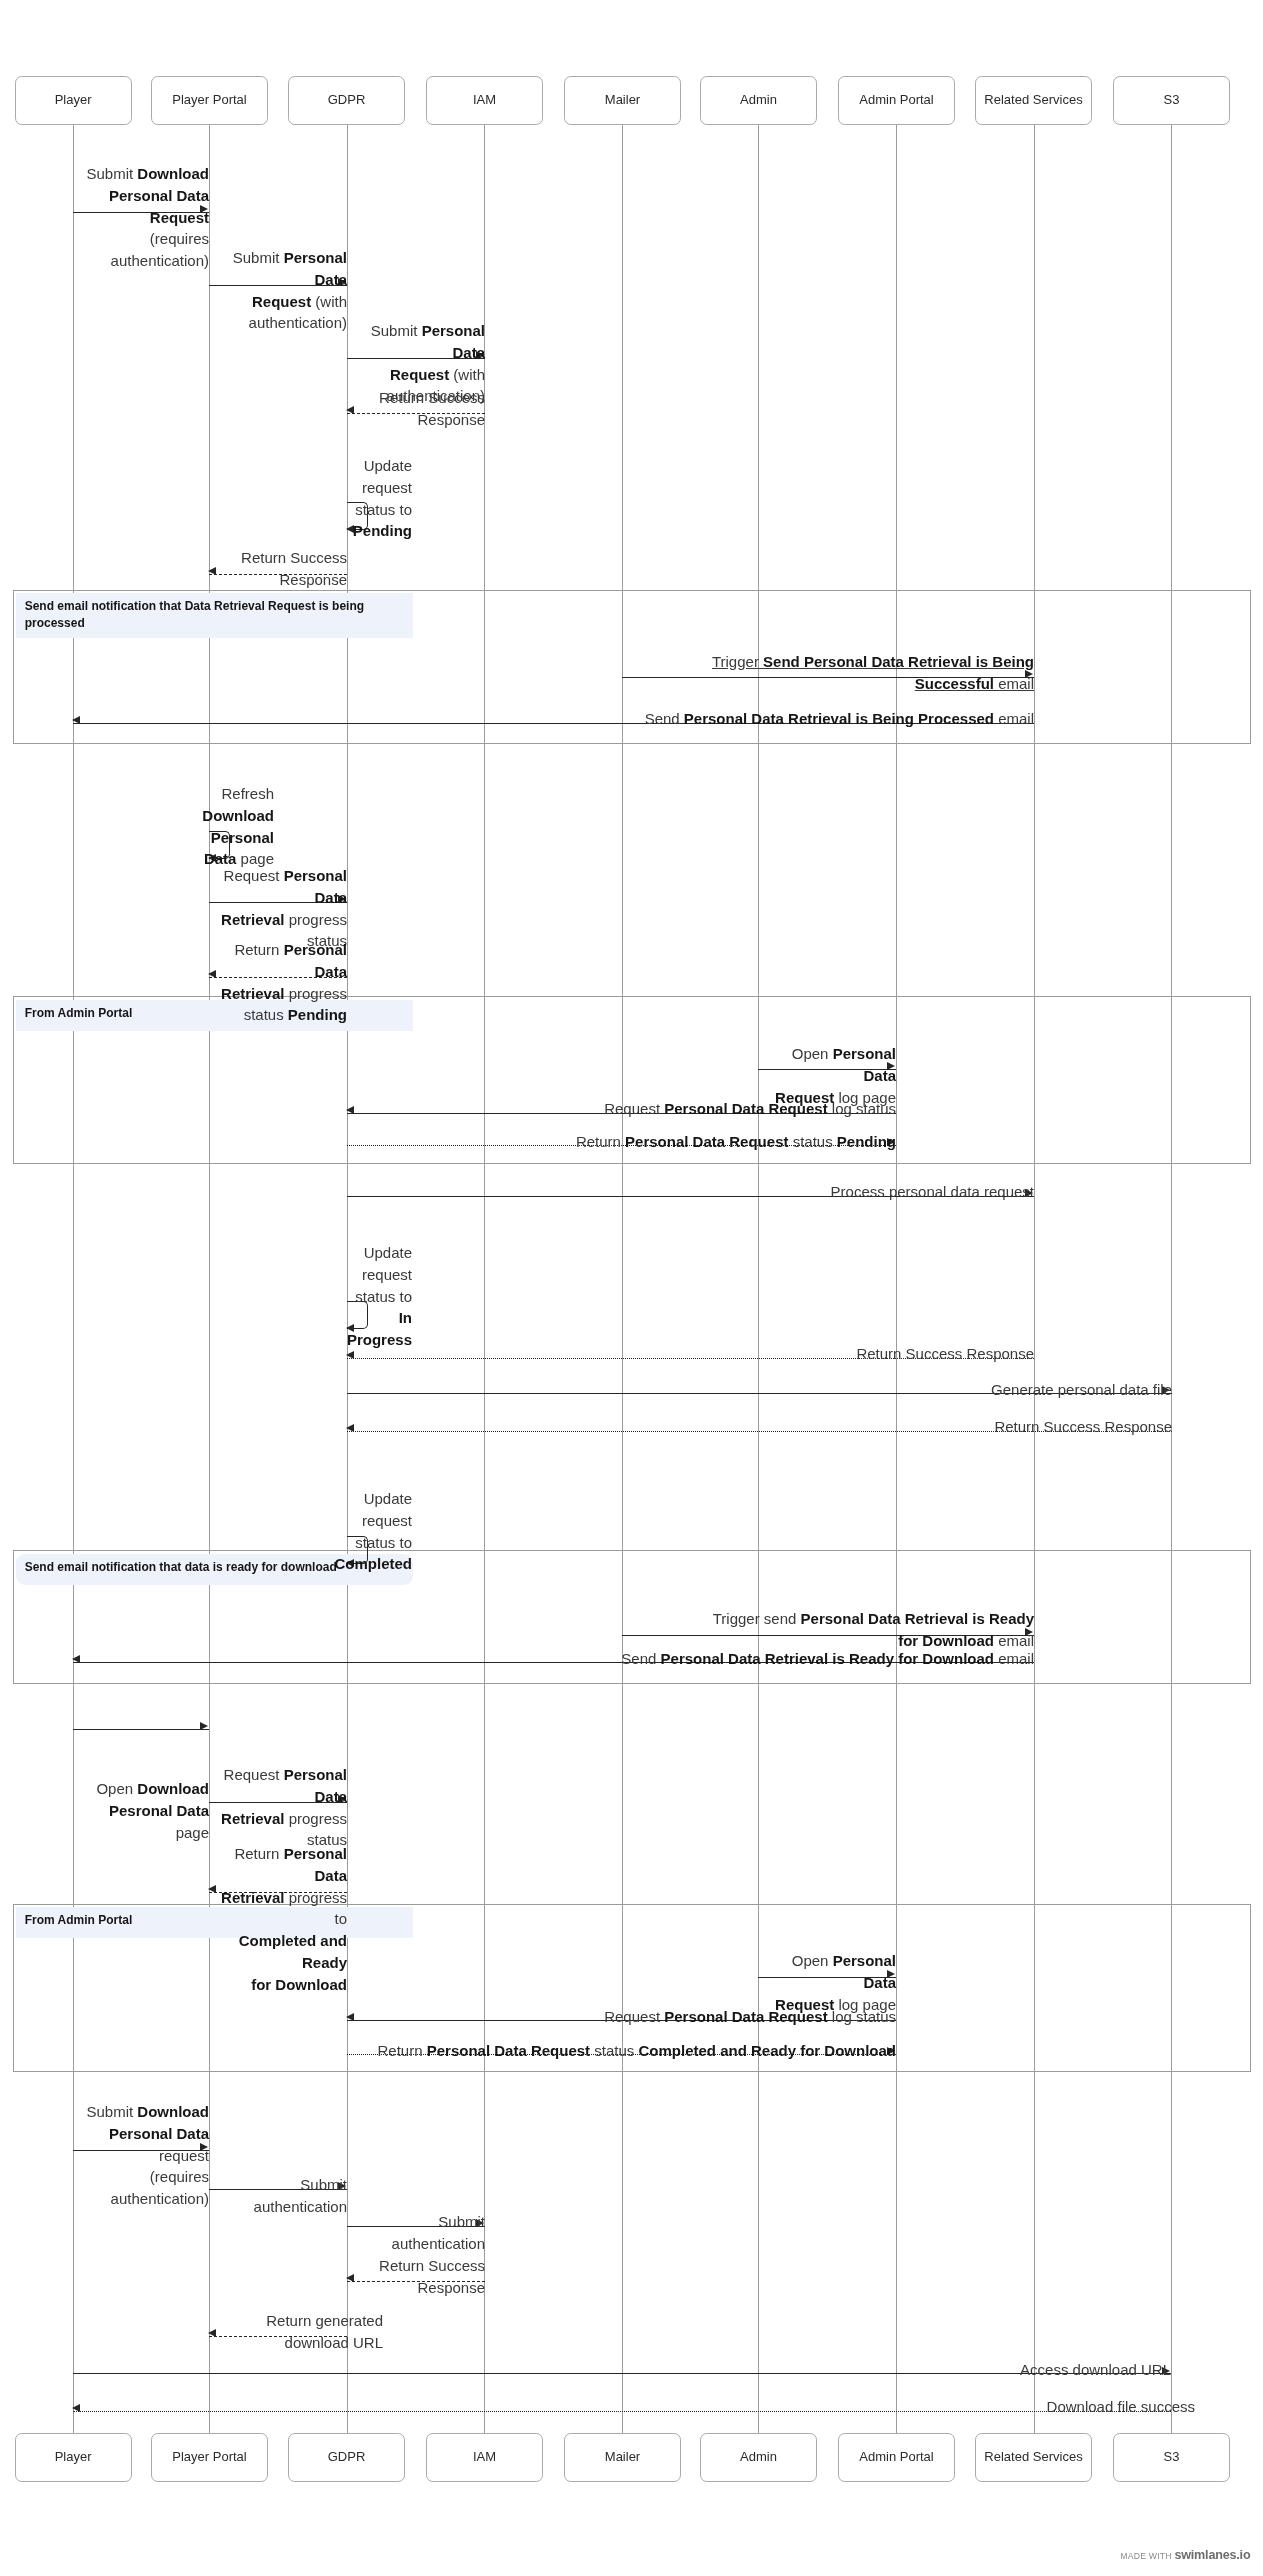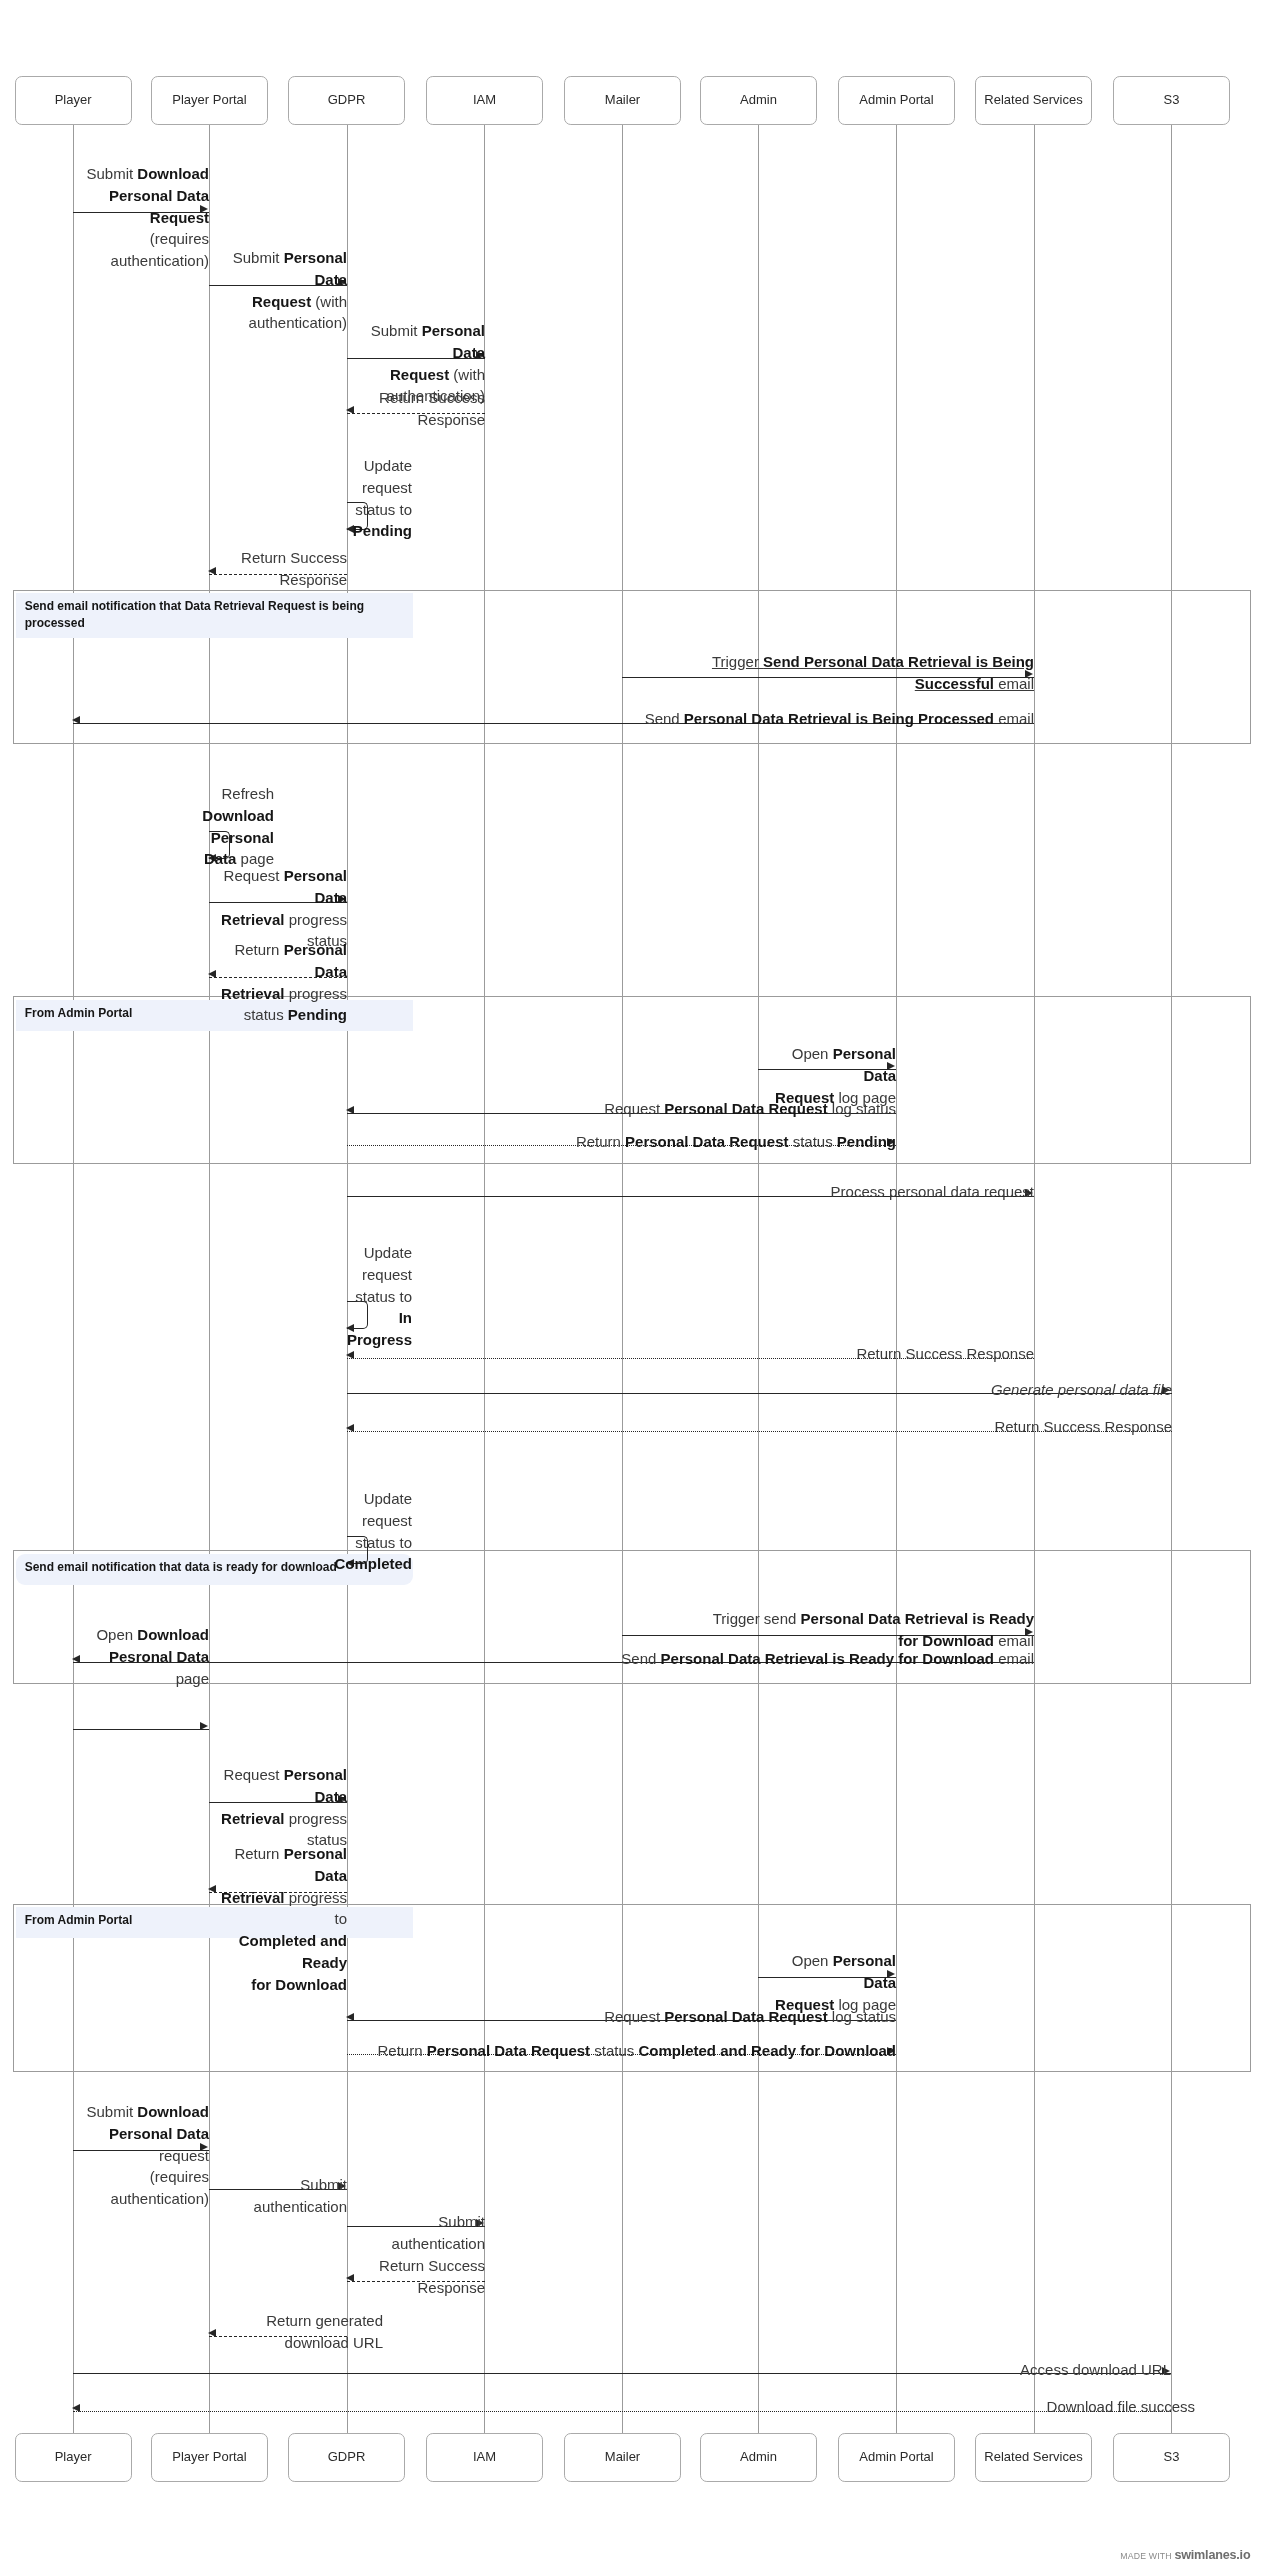--- a/index.html
+++ b/index.html
@@ -243,36 +243,36 @@
       <div class="arrowhead right" style="left: 1025px; top: 1189px;"></div>
       <div class="msg-label" style="left: 347px; top: 1181px; width: 687px;">Process personal data request</div>
       <div class="selfloop" style="left: 347px; top: 1301px; width: 21px; height: 27.5px;"></div>
       <div class="arrowhead left" style="left: 346px; top: 1324px;"></div>
       <div class="msg-label" style="left: 282px; top: 1242px; width: 130px;">Update<br>request<br>status to<br><b>In</b><br><b>Progress</b></div>
       <div class="msg-line dotted" style="left: 347px; top: 1358px; width: 687px;"></div>
       <div class="arrowhead left" style="left: 346px; top: 1351px;"></div>
       <div class="msg-label" style="left: 347px; top: 1343px; width: 687px;">Return Success Response</div>
       <div class="msg-line" style="left: 347px; top: 1393px; width: 825px;"></div>
       <div class="arrowhead right" style="left: 1162px; top: 1386px;"></div>
-      <div class="msg-label" style="left: 347px; top: 1379px; width: 825px; font-style: italic;">Generate personal data file</div>
+      <div class="msg-label" style="left: 347px; top: 1379px; width: 825px;">Generate personal data file</div>
       <div class="msg-line dotted" style="left: 347px; top: 1431px; width: 825px;"></div>
       <div class="arrowhead left" style="left: 346px; top: 1424px;"></div>
       <div class="msg-label" style="left: 347px; top: 1416px; width: 825px;">Return Success Response</div>
       <div class="selfloop" style="left: 347px; top: 1536px; width: 21px; height: 27.5px;"></div>
       <div class="arrowhead left" style="left: 346px; top: 1559px;"></div>
       <div class="msg-label" style="left: 282px; top: 1488px; width: 130px;">Update<br>request<br>status to<br><b>Completed</b></div>
       <div class="msg-line" style="left: 622px; top: 1635px; width: 412px;"></div>
       <div class="arrowhead right" style="left: 1025px; top: 1628px;"></div>
       <div class="msg-label" style="left: 622px; top: 1608px; width: 412px;">Trigger send <b>Personal Data Retrieval is Ready</b><br><b>for Download</b> email</div>
       <div class="msg-line" style="left: 73px; top: 1662px; width: 961px;"></div>
       <div class="arrowhead left" style="left: 72px; top: 1655px;"></div>
       <div class="msg-label" style="left: 73px; top: 1648px; width: 961px;">Send <b>Personal Data Retrieval is Ready for Download</b> email</div>
       <div class="msg-line" style="left: 73px; top: 1729px; width: 136px;"></div>
       <div class="arrowhead right" style="left: 200px; top: 1722px;"></div>
-      <div class="msg-label" style="left: 73px; top: 1624px; width: 136px; padding-left: 16px;">Open <b>Download</b><br><b>Pesronal Data</b> page</div>
+      <div class="msg-label" style="left: 73px; top: 1778px; width: 136px; padding-left: 16px;">Open <b>Download</b><br><b>Pesronal Data</b> page</div>
       <div class="msg-line" style="left: 209px; top: 1802px; width: 138px;"></div>
       <div class="arrowhead right" style="left: 338px; top: 1795px;"></div>
       <div class="msg-label" style="left: 209px; top: 1764px; width: 138px;">Request <b>Personal Data</b><br><b>Retrieval</b> progress<br>status</div>
       <div class="msg-line dashed" style="left: 209px; top: 1892px; width: 138px;"></div>
       <div class="arrowhead left" style="left: 208px; top: 1885px;"></div>
       <div class="msg-label" style="left: 209px; top: 1843px; width: 138px;">Return <b>Personal Data</b><br><b>Retrieval</b> progress to<br><b>Completed and Ready</b><br><b>for Download</b></div>
       <div class="msg-line" style="left: 758px; top: 1977px; width: 138px;"></div>
       <div class="arrowhead right" style="left: 887px; top: 1970px;"></div>
       <div class="msg-label" style="left: 758px; top: 1950px; width: 138px;">Open <b>Personal Data</b><br><b>Request</b> log page</div>
       <div class="msg-line" style="left: 347px; top: 2020px; width: 549px;"></div>

